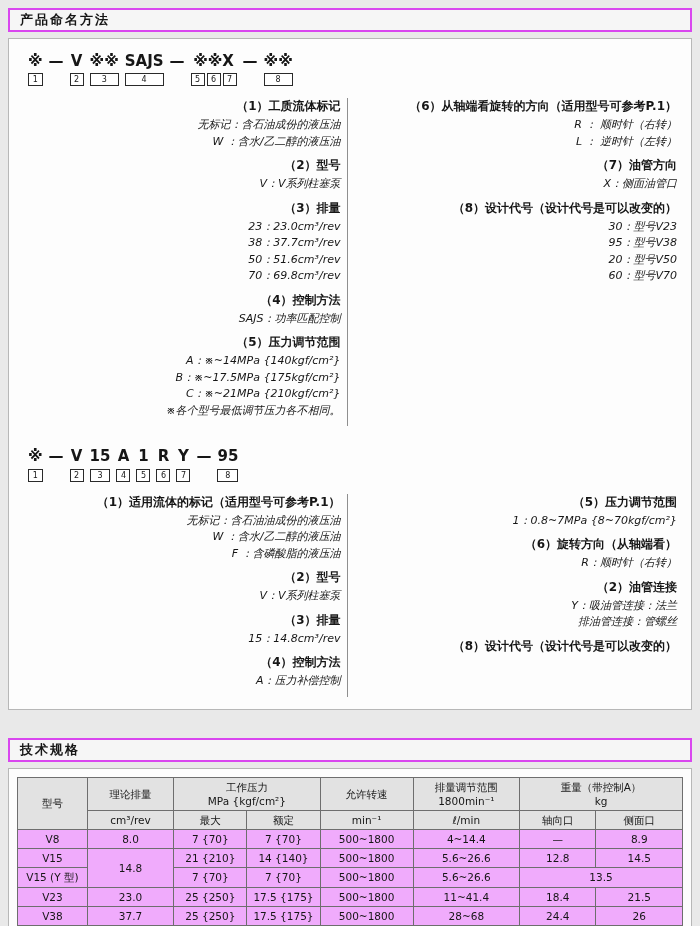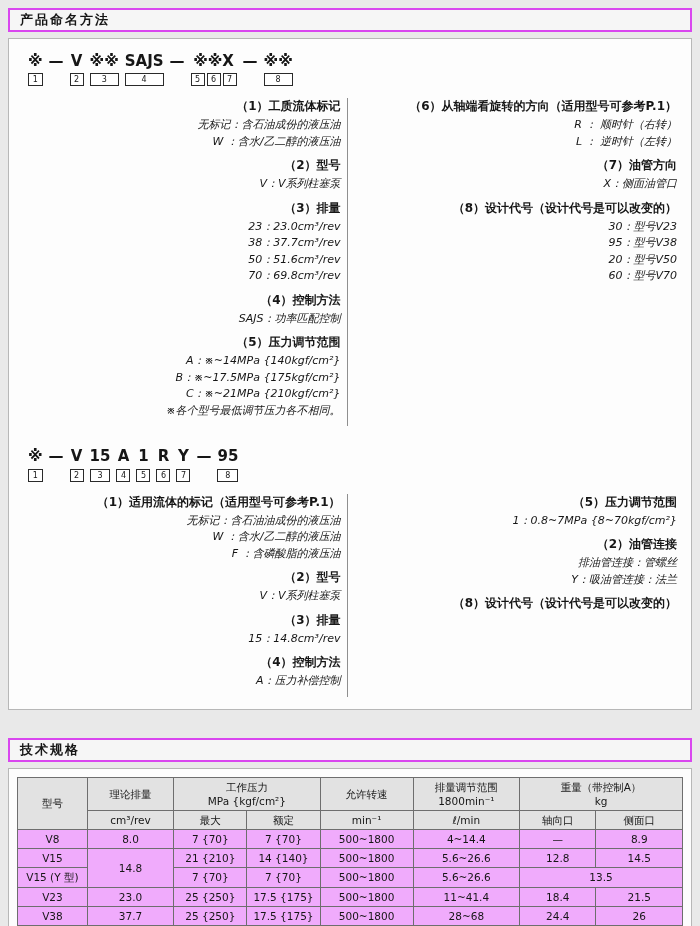--- a/index.html
+++ b/index.html
@@ -276,23 +276,27 @@
             <div class="item-title">（4）控制方法</div>
             <div class="item-line">A：压力补偿控制</div>
           </div>
         </div>
       <div class="col right" id="cols-b-right">
           <div class="item">
             <div class="item-title">（5）压力调节范围</div>
             <div class="item-line">1：0.8~7MPa {8~70kgf/cm²}</div>
           </div>
           <div class="item">
+            <div class="item-title">（6）旋转方向（从轴端看）</div>
+            <div class="item-line">R：顺时针（右转）</div>
+          </div>
+          <div class="item">
             <div class="item-title">（2）油管连接</div>
+            <div class="item-line">Y：吸油管连接：法兰</div>
             <div class="item-line">　　排油管连接：管螺丝</div>
-            <div class="item-line">Y：吸油管连接：法兰</div>
           </div>
           <div class="item">
             <div class="item-title">（8）设计代号（设计代号是可以改变的）</div>
           </div>
         </div>
     </div>
   </div>
 
   <div class="section-header gap-top">
     <span>技术规格</span>

